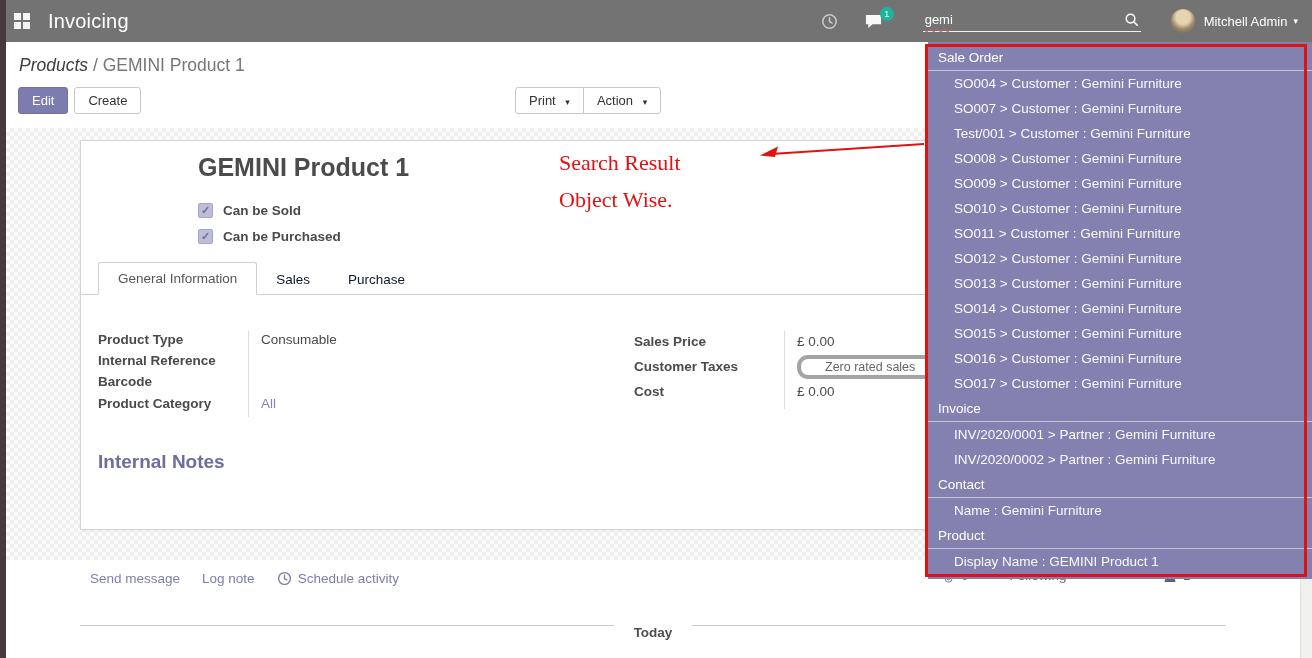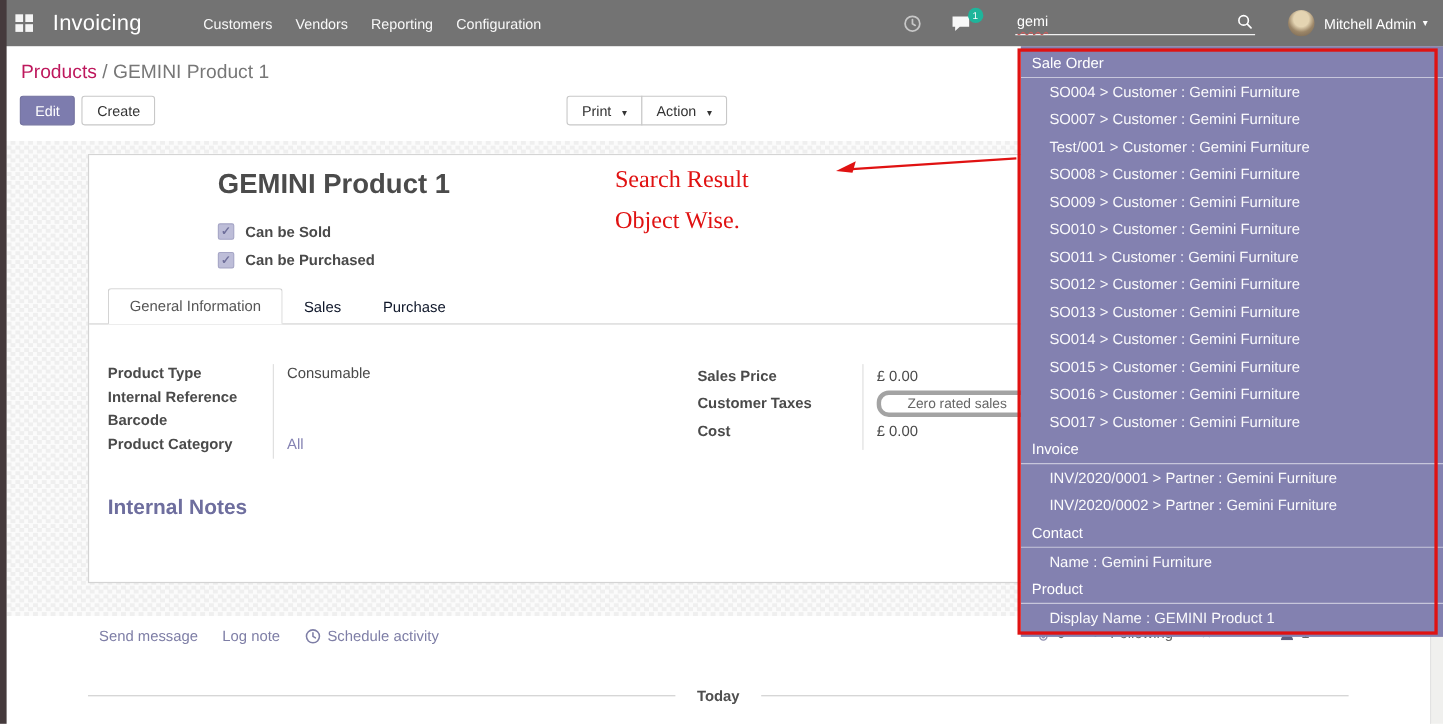--- a/index.html
+++ b/index.html
@@ -30,21 +30,21 @@
   .search-text { font-size:13px; color:#fff; text-decoration:underline wavy #cc5a5a 1px; text-underline-offset:4px; }
   .search-box svg { margin-left:auto; }
   .avatar { width:24px; height:24px; border-radius:50%; margin-left:30px;
             background:radial-gradient(circle at 50% 35%, #e4d4b2 0 35%, #9c8668 60%, #6f5f4e); cursor:pointer; }
   .user-name { font-size:13px; margin-left:9px; cursor:pointer; }
   .caret { font-size:9px; margin-left:6px; }
 
   
   .control-panel { position:absolute; left:6px; top:42px; width:1306px; height:86px; background:#fff; z-index:2; }
   .breadcrumb { position:absolute; left:13px; top:13px; font-size:17.5px; }
-  .breadcrumb .bc-link { color:#be185d; cursor:pointer; }
+  .breadcrumb .bc-link { color:#404040; cursor:pointer;font-style:italic; }
   .breadcrumb .bc-sep, .breadcrumb .bc-current { color:#777; }
   .btn { display:inline-block; font-size:13px; padding:5px 13px; border-radius:3px; border:1px solid #c8c8c8;
          background:#fff; color:#333; cursor:pointer; }
   .btn-primary { background:#7d7cae; border-color:#73729f; color:#fff; }
   .left-buttons { position:absolute; left:12px; top:45px; display:flex; gap:6px; }
   .mid-buttons { position:absolute; left:509px; top:45px; display:inline-flex; }
   .mid-buttons .btn { border-radius:0; }
   .mid-buttons .btn:first-child { border-radius:3px 0 0 3px; }
   .mid-buttons .btn:last-child { border-radius:0 3px 3px 0; margin-left:-1px; }
   .btn .caret { color:#333; }
@@ -93,21 +93,21 @@
   
   .chatter { position:absolute; left:6px; top:560px; width:1306px; height:98px; background:#fff; z-index:2;padding-left:48px; }
   .chatter-links { position:absolute; left:84px; top:11px; display:flex; gap:22px; align-items:center;
                    color:#7e7ea6; font-size:13.5px; }
   .chatter-links .clink { cursor:pointer; display:inline-flex; align-items:center; gap:6px; }
   .chatter-right { position:absolute; left:936px; top:7px; display:flex; align-items:center; gap:24px;
                    font-size:13.5px; color:#666; }
   .cr-group { display:inline-flex; align-items:center; gap:6px; cursor:pointer; }
   .check-green { color:#1db394; font-weight:bold; font-size:13px; }
   .star-pale { color:#ccccdf; font-size:14px; }
-  .today-divider { position:absolute; left:74px; right:86px; top:65px; display:flex; align-items:center; }
+  .today-divider { position:absolute; left:74px; right:86px; top:65px; display:flex; align-items:flex-start; }
   .today-divider .line { flex:1; height:1px; background:#ccc; }
   .today-divider .today-text { margin:0 20px; font-weight:bold; color:#4f4f4f; }
 
   
   .scrollbar { position:absolute; right:0; top:42px; width:12px; height:616px; background:#f0f0ee;
                border-left:1px solid #e2e2e2; z-index:50; }
 
   
   .search-dropdown { position:absolute; left:928px; top:42px; width:384px; height:537px; background:#8381b0;
                      z-index:60; color:#fff; padding-top:3px; overflow:hidden; }
@@ -127,26 +127,20 @@
 <body>
 
 <div class="navbar">
   <div class="apps-icon">
     <span></span>
       <span></span>
       <span></span>
       <span></span>
   </div>
   <div class="brand">Invoicing</div>
-  <div class="nav-menus">
-    <span class="menu-item">Customers</span>
-    <span class="menu-item">Vendors</span>
-    <span class="menu-item">Reporting</span>
-    <span class="menu-item">Configuration</span>
-  </div>
   <div class="nav-right">
     <span class="nav-icon">
       <svg width="17" height="17" viewBox="0 0 16 16">
           <circle cx="8" cy="8" r="6.3" fill="none" stroke="#ffffff" stroke-opacity="0.6" stroke-width="1.5"></circle>
           <path d="M8 4.5V8l2.4 1.5" stroke="#ffffff" stroke-opacity="0.6" stroke-width="1.5" fill="none" stroke-linecap="round"></path>
         </svg>
     </span>
     <span class="nav-icon chat-wrap">
       <svg width="19" height="17" viewBox="0 0 20 18">
           <path d="M2 2h16v10H9l-4.5 4v-4H2z" fill="#ffffff" fill-opacity="0.95"></path>

